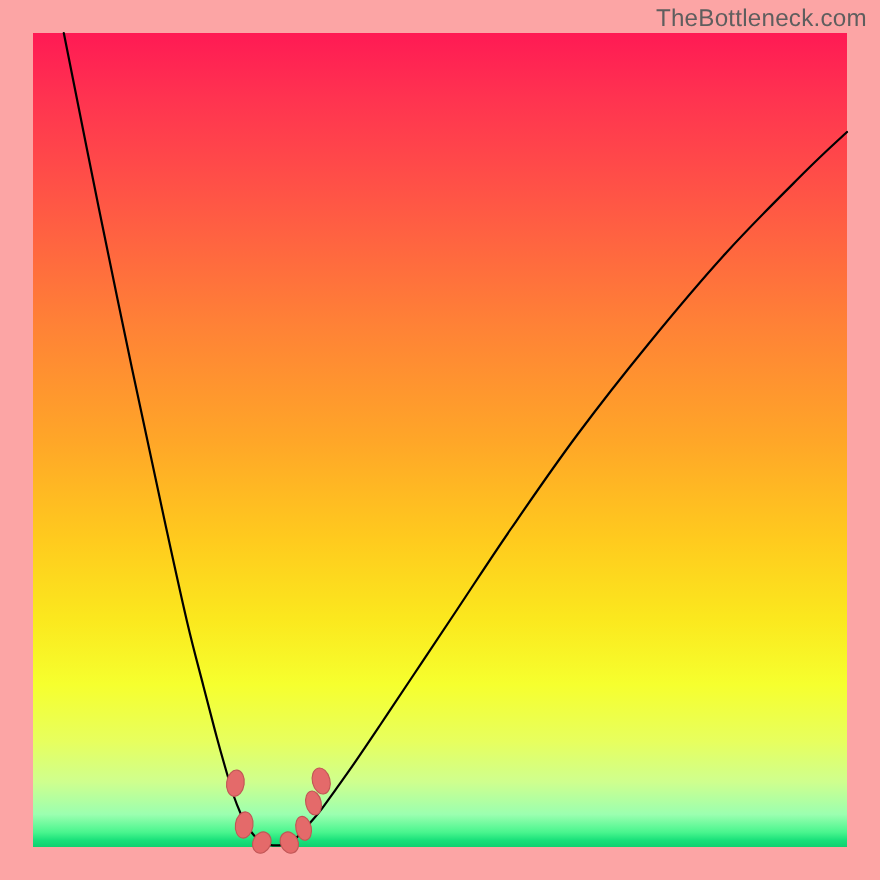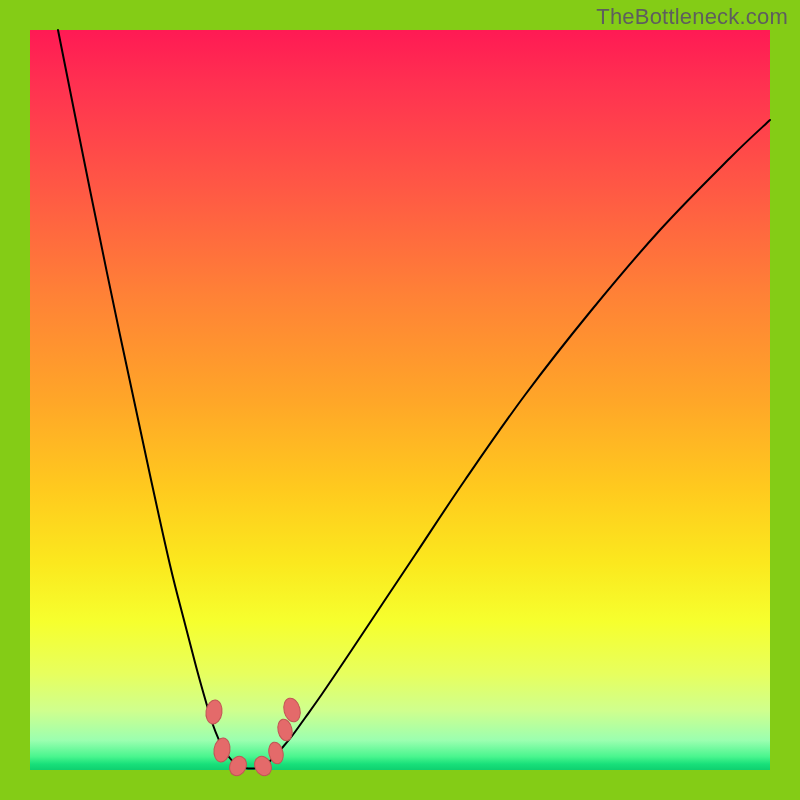--- a/index.html
+++ b/index.html
@@ -10,21 +10,21 @@
     background: #000;
     overflow: hidden;
     font-family: Arial, Helvetica, sans-serif;
   }
   .frame {
     position: absolute;
     left: 0;
     top: 0;
     width: 800px;
     height: 800px;
-    background: #84cc16;
+    background: #fca5a5;
   }
   .plot {
     position: absolute;
     left: 30px;
     top: 30px;
     width: 740px;
     height: 740px;
     
     background: linear-gradient(
       to bottom,

